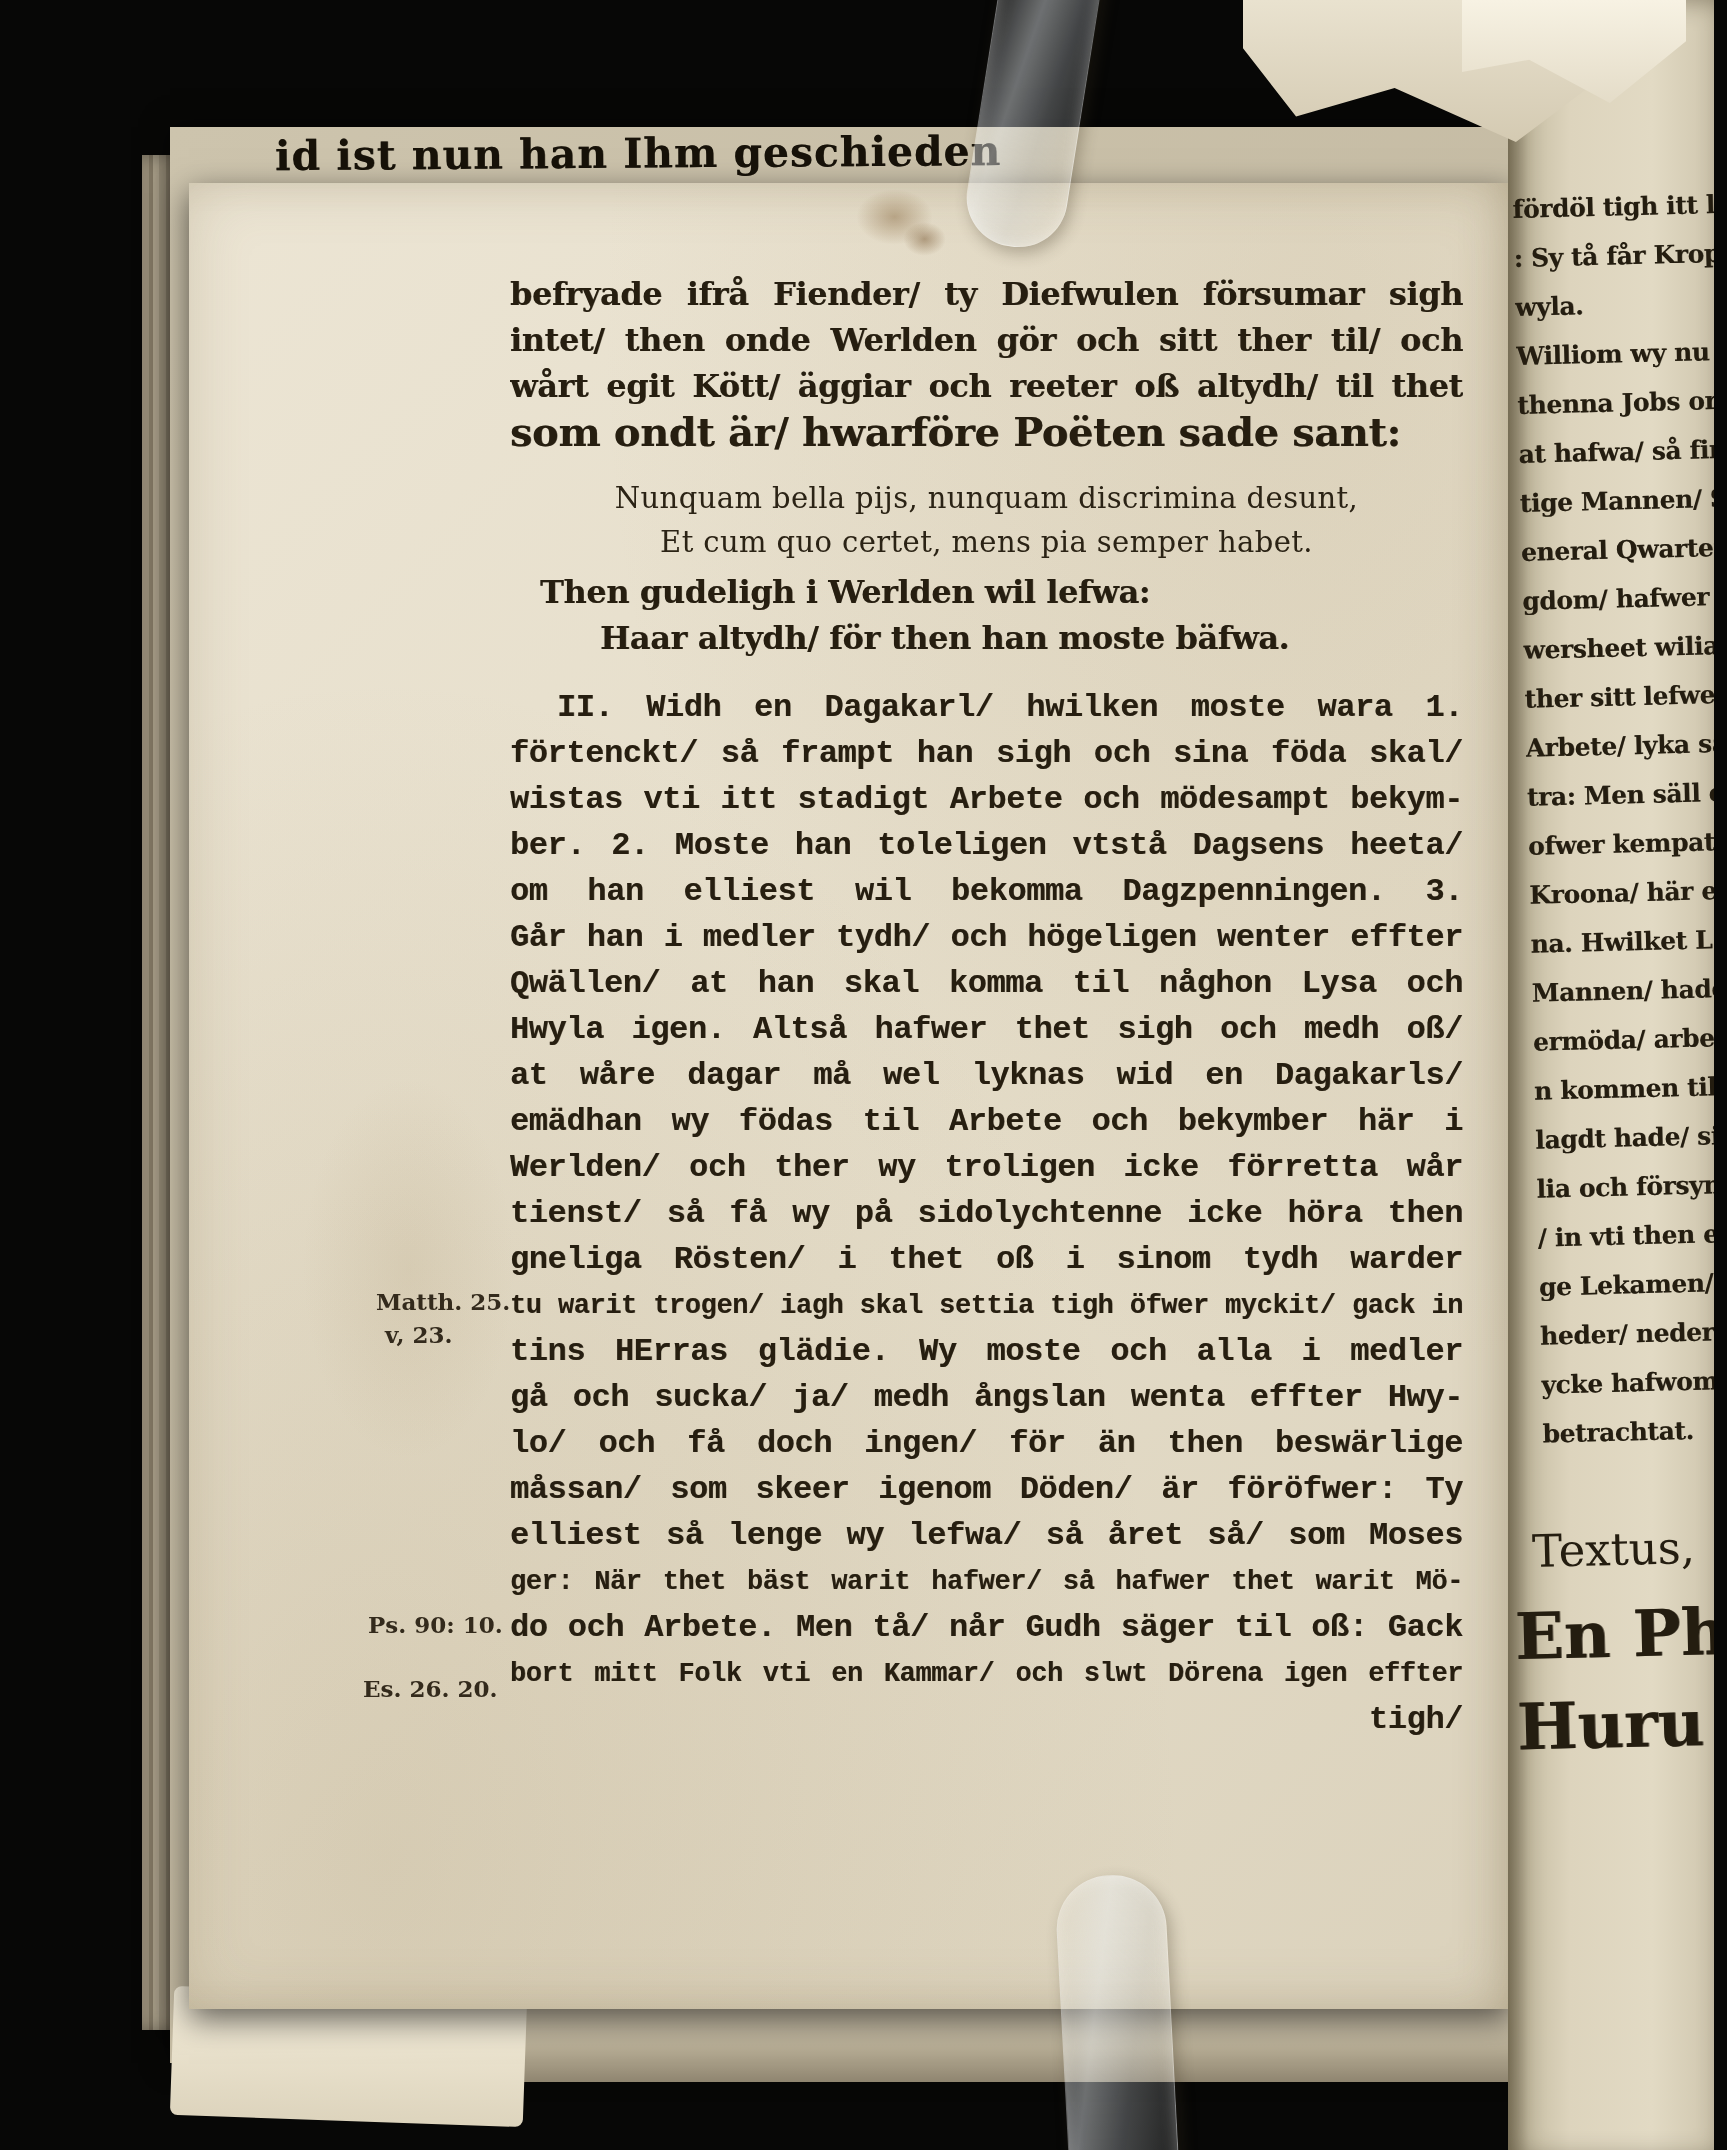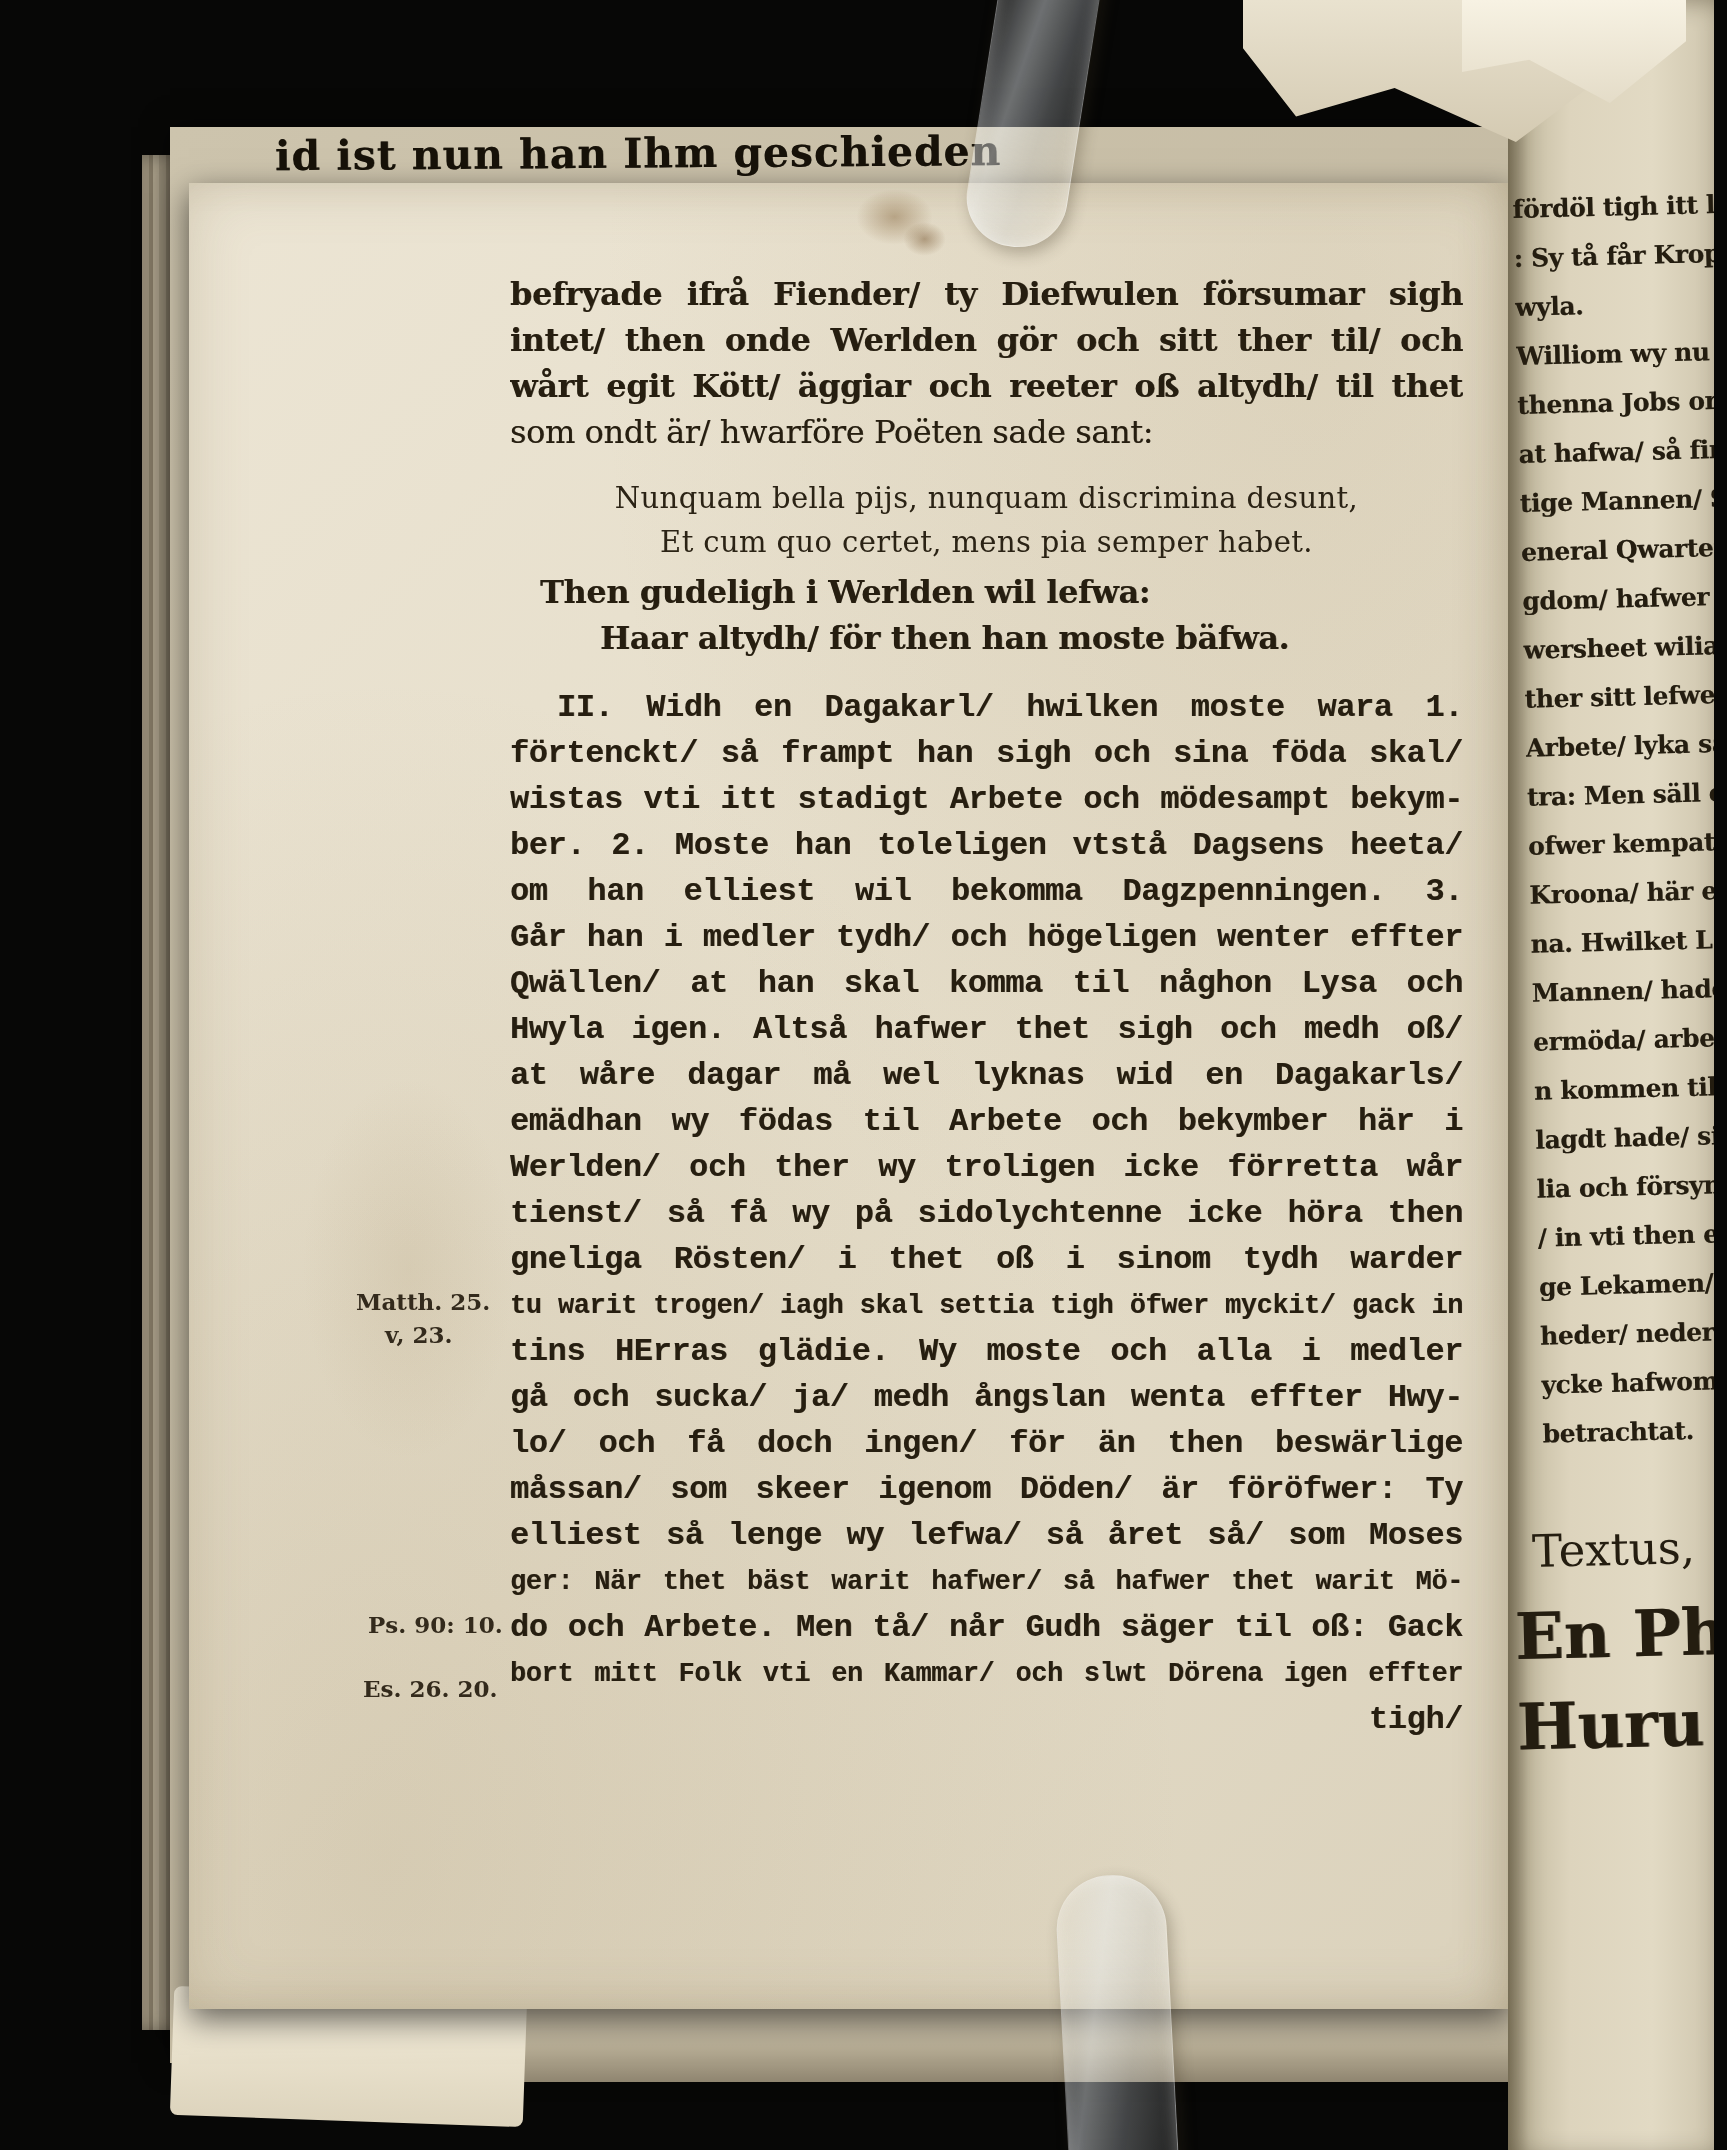--- a/index.html
+++ b/index.html
@@ -98,21 +98,21 @@
   .jline {
     font-size: 32px; font-weight: 700; line-height: 46px;
     letter-spacing: -0.4px;
     text-align: justify; text-align-last: justify; text-justify: inter-word;
     text-shadow: 0.4px 0 0 rgba(38,30,16,.55);
     white-space: normal; height: 46px; overflow: hidden;
   }
   .jline.small { font-size: 27px; }
   .jline.indent { text-indent: 47px; }
   .line {
-    font-size: 32px; font-weight: 400; line-height: 46px;
+    font-size: 40px; font-weight: 700; line-height: 46px;
     letter-spacing: -0.4px; text-shadow: 0.4px 0 0 rgba(38,30,16,.55);
   }
   .latin-block { margin-top: 21px; }
   .latin-line {
     font-size: 29px; font-weight: 400; line-height: 44px;
     letter-spacing: 0.4px; text-align: center; color: #2b2315;
   }
   .verse-block { margin-top: 5px; }
   .verse-line { font-size: 32px; font-weight: 700; line-height: 46px;
     letter-spacing: -0.4px; text-shadow: 0.4px 0 0 rgba(38,30,16,.55); }
@@ -123,21 +123,21 @@
     font-size: 32px; font-weight: 700; line-height: 46px;
     text-align: right; letter-spacing: -0.4px;
     text-shadow: 0.4px 0 0 rgba(38,30,16,.55);
   }
 
   
   .margin-note {
     position: absolute; font-size: 23px; font-weight: 600;
     color: #332a1c; z-index: 6; white-space: nowrap;
   }
-  .mn-1 { left: 356px; top: 1288px; text-align: center; }
+  .mn-1 { left: 376px; top: 1288px; text-align: center; }
   .mn-2 { left: 385px; top: 1321px; }
   .mn-3 { left: 368px; top: 1611px; }
   .mn-4 { left: 363px; top: 1675px; }
 
   
   .right-text {
     position: absolute; left: 4.3px; top: 185px; width: 224px;
     transform: rotate(-1.4deg); transform-origin: left top;
     color: #241d10; overflow: hidden;
   }

